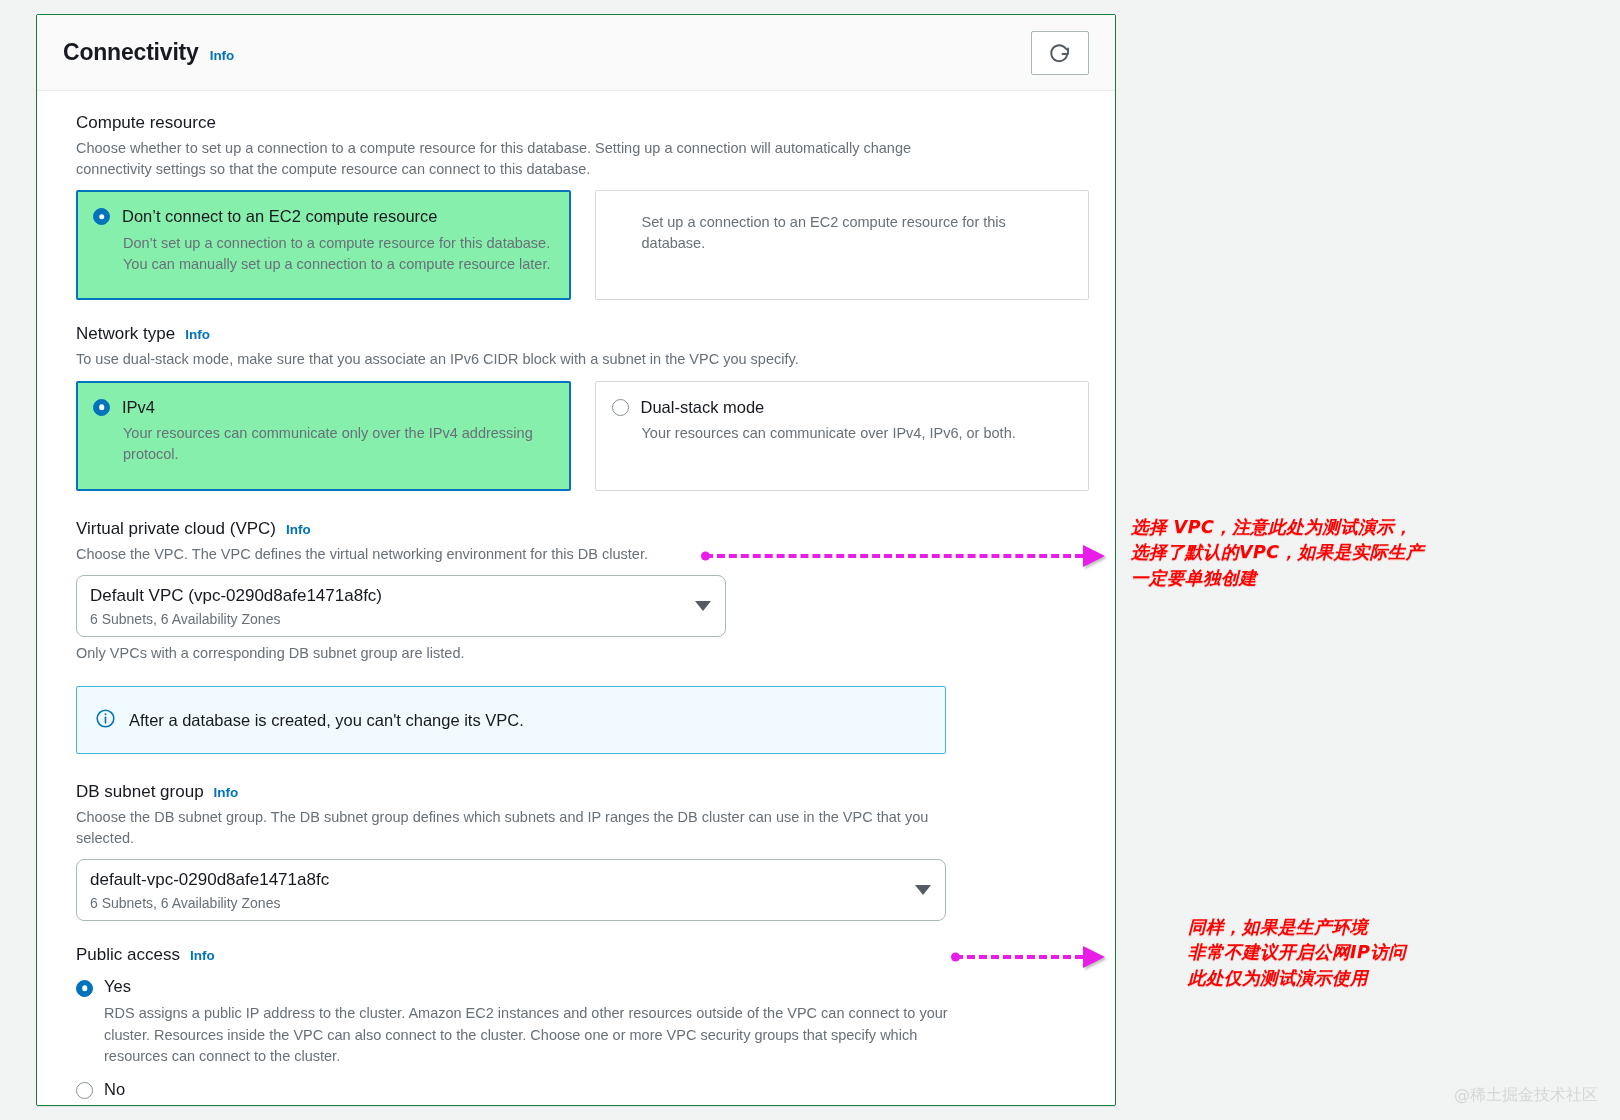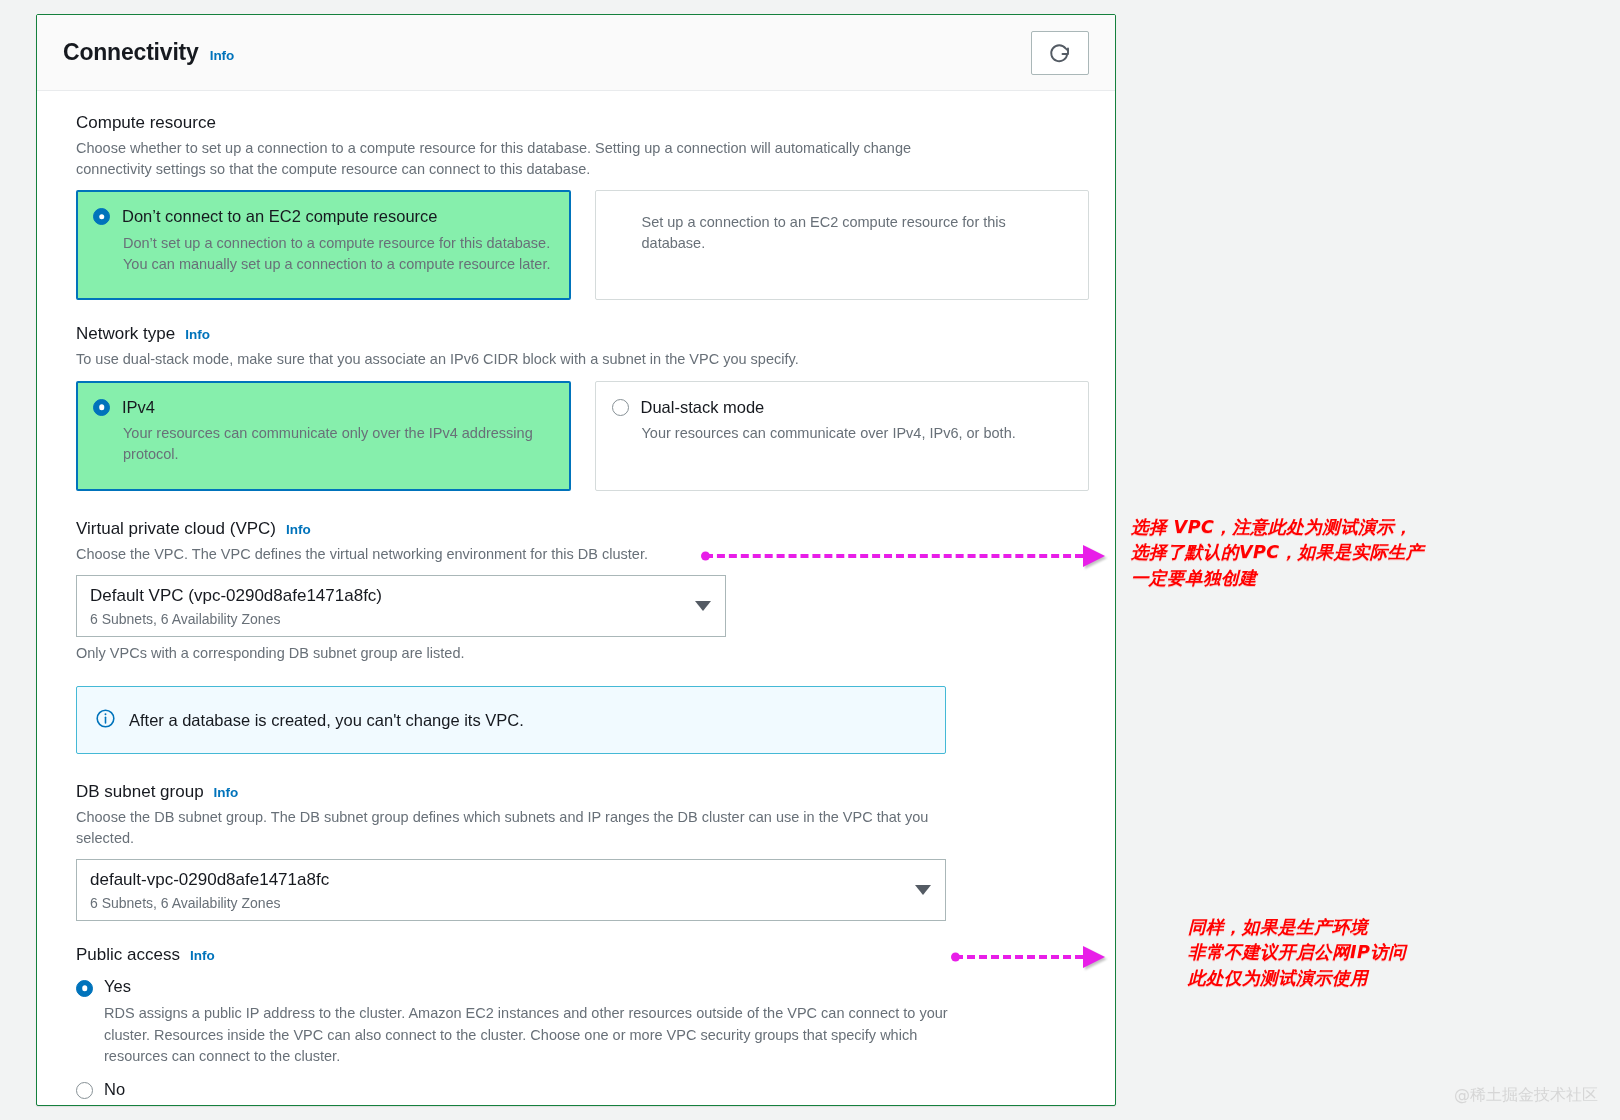--- a/index.html
+++ b/index.html
@@ -139,21 +139,21 @@
     border-radius: 50%;
     background: #ffffff;
     transform: translate(-50%,-50%);
   }
 
   
   .select-box {
     position: relative;
     width: 650px;
     border: 1px solid #aab7b8;
-    border-radius: 0;
+    border-radius: 8px;
     background: #fff;
     padding: 9px 40px 9px 13px;
     cursor: pointer;
   }
   .select-box.wide { width: 870px; }
   .select-value {
     font-size: 17px;
     color: #16191f;
     line-height: 1.35;
   }

